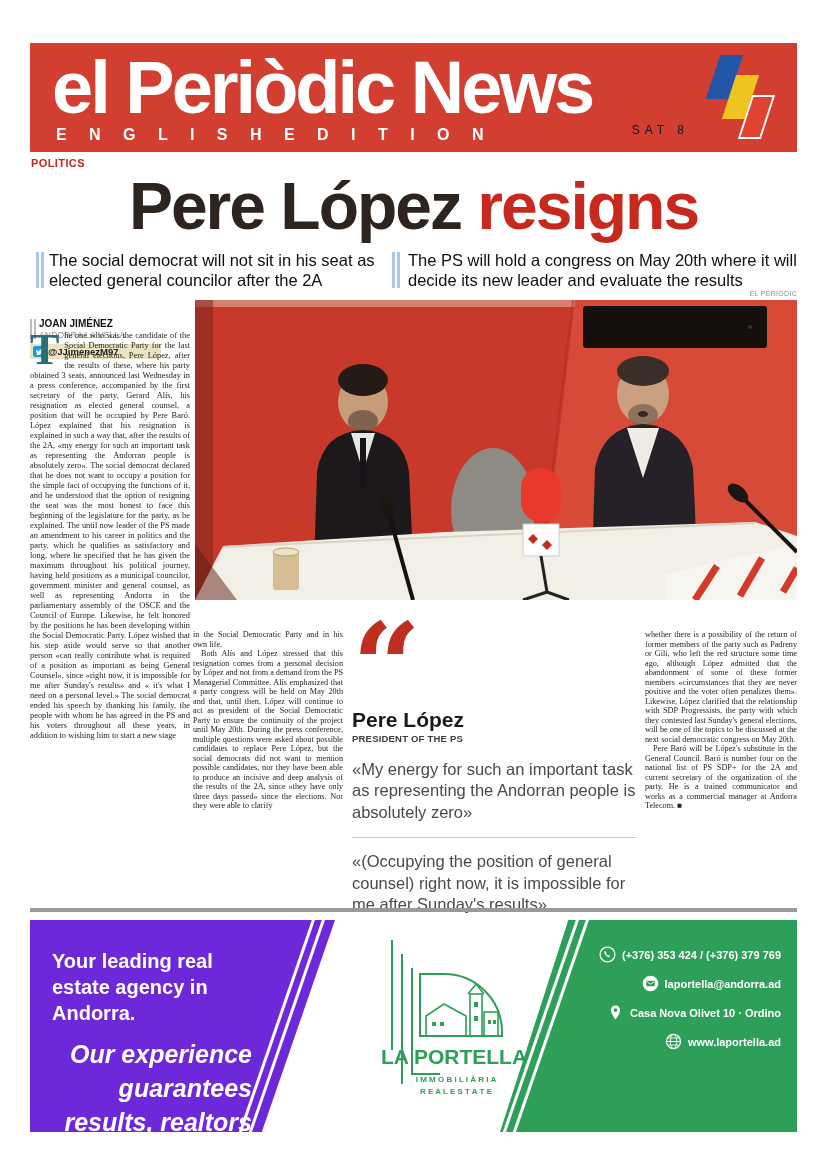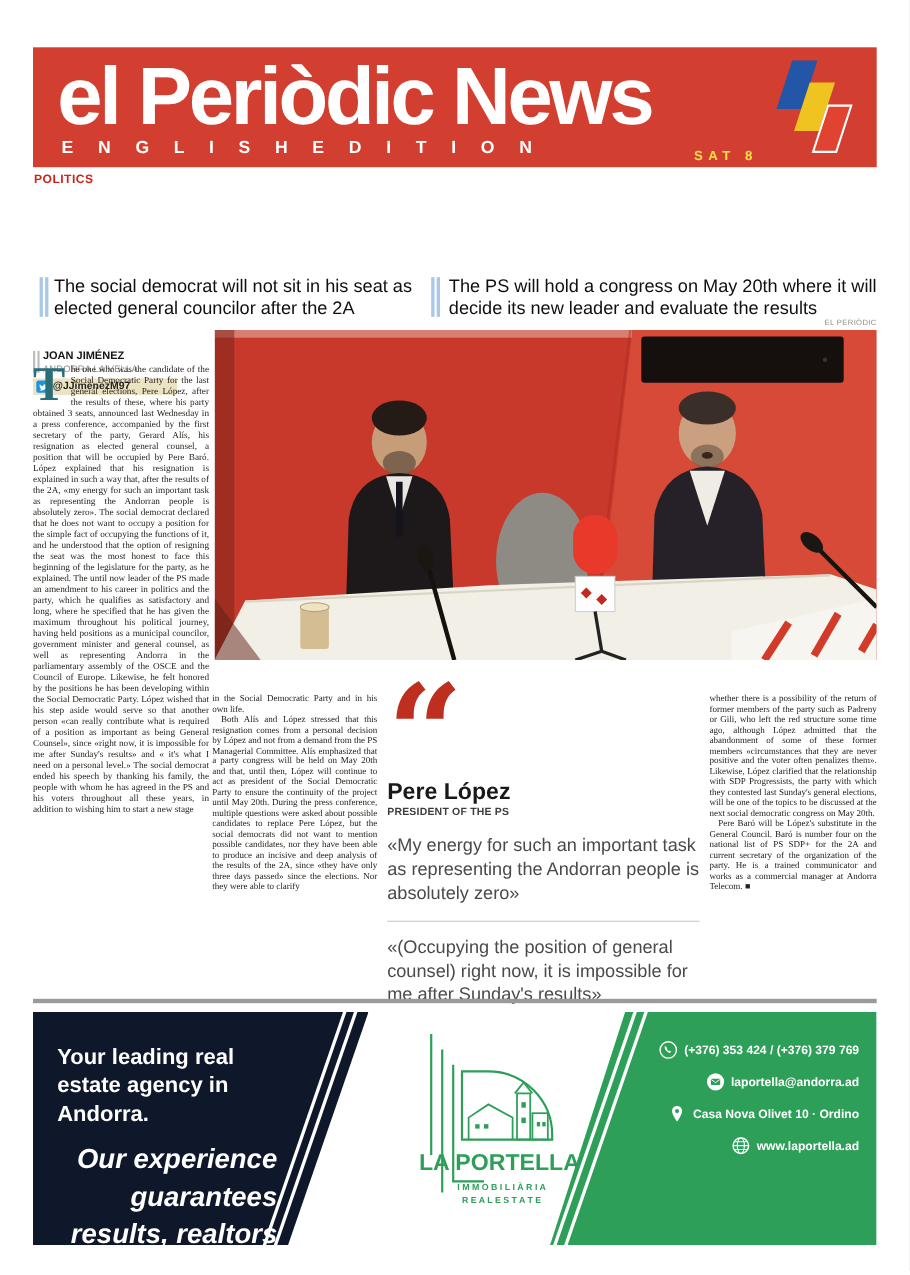--- a/index.html
+++ b/index.html
@@ -4,21 +4,21 @@
 <style>
   * { margin:0; padding:0; box-sizing:border-box; }
   html,body { background:#e9e9e9; }
   body { font-family:"Liberation Sans", sans-serif; }
   #page { position:relative; width:827px; height:1159px; margin:0 auto; background:#ffffff; overflow:hidden; }
 
   
   #banner { position:absolute; left:30px; top:43px; width:767px; height:109px; background:#d23f31; }
   .banner-title { position:absolute; left:22px; top:2px; font-size:74px; font-weight:bold; color:#ffffff; letter-spacing:-3px; white-space:nowrap; }
   .banner-edition { position:absolute; left:26px; bottom:8px; font-size:16px; font-weight:bold; color:#fff; letter-spacing:9px; }
-  .banner-date { position:absolute; right:108px; bottom:4px; font-size:12px; font-weight:bold; color:#fde047; letter-spacing:5px; }
+  .banner-date { position:absolute; right:108px; bottom:15px; font-size:12px; font-weight:normal; color:#0f172a; letter-spacing:5px; }
   .banner-logo { position:absolute; right:8px; top:10px; width:82px; height:94px; }
   .pgram { position:absolute; width:23px; height:44px; transform:skewX(-18deg); }
   .pgram.blue { left:6px; top:2px; background:#2456a8; }
   .pgram.yellow { left:22px; top:22px; background:#f0c420; }
   .pgram.red { left:38px; top:42px; background:#e04330; border:2px solid #fff; }
 
   
   .kicker { position:absolute; left:31px; top:157px; font-size:11px; font-weight:bold; color:#cc2418; letter-spacing:.4px; }
   .headline { position:absolute; left:30px; top:168px; width:767px; text-align:center; font-size:66px; font-weight:bold; letter-spacing:-2px; white-space:nowrap; }
   .headline .hl-black { color:#2d2420; }
@@ -62,21 +62,21 @@
   .quote-mark { font-family:"DejaVu Serif", serif; font-weight:bold; font-size:120px; line-height:78px; color:#bf2f1f; letter-spacing:-6px; }
   .quote-name { font-size:21px; font-weight:bold; color:#191919; margin-top:2px; }
   .quote-title { font-size:9.5px; font-weight:bold; color:#3c3c3c; letter-spacing:.2px; margin-top:1px; }
   .quote-text { font-size:16.5px; line-height:1.3; color:#4a4a4a; margin-top:15px; }
   .quote-divider { border:none; border-top:1px solid #c9c9c9; margin:14px 0 0 0; }
   .quote-text.second { margin-top:13px; }
 
   
   .bottom-rule { position:absolute; left:30px; top:908px; width:767px; height:4px; background:#9a9a9a; }
   .ad { position:absolute; left:30px; top:920px; width:767px; height:212px; background:#fff; }
-  .ad-left { position:absolute; left:0; top:0; width:305px; height:212px; background:#0f172a; clip-path:polygon(0 0, 100% 0, 76% 100%, 0 100%); overflow:hidden; }
+  .ad-left { position:absolute; left:0; top:0; width:305px; height:212px; background:#6d28d9; clip-path:polygon(0 0, 100% 0, 76% 100%, 0 100%); overflow:hidden; }
   .ad-left::before, .ad-left::after { content:""; position:absolute; top:-20px; height:260px; width:3px; background:#fff; transform:rotate(19deg); }
   .ad-left::before { right:48px; }
   .ad-left::after { right:58px; }
   .ad-right { position:absolute; right:0; top:0; width:297px; height:212px; background:#2d9f58; clip-path:polygon(23% 0, 100% 0, 100% 100%, 0 100%); overflow:hidden; }
   .ad-right::before, .ad-right::after { content:""; position:absolute; top:-20px; height:260px; width:3px; background:#fff; transform:rotate(19deg); }
   .ad-right::before { left:38px; }
   .ad-right::after { left:48px; }
   .ad-tagline-bold { position:absolute; left:22px; top:28px; width:210px; font-size:20px; font-weight:bold; color:#fff; line-height:1.3; }
   .ad-tagline-italic { position:absolute; left:22px; top:118px; width:200px; font-size:25px; font-weight:bold; font-style:italic; color:#fff; line-height:1.35;text-align:right; }
   .ad-logo { position:absolute; left:352px; top:12px; width:145px; height:188px; }
@@ -96,20 +96,21 @@
     <div class="banner-date">SAT 8</div>
     <div class="banner-logo">
       <div class="pgram blue"></div>
       <div class="pgram yellow"></div>
       <div class="pgram red"></div>
     </div>
   </div>
 
   <div class="kicker">POLITICS</div>
 
+  <h1 class="headline"><span class="hl-black">Pere López </span><span class="hl-red">resigns</span></h1>
 
   <div class="subhead" id="subhead-1">The social democrat will not sit in his seat as elected general councilor after the 2A</div>
   <div class="subhead" id="subhead-2">The PS will hold a congress on May 20th where it will decide its new leader and evaluate the results</div>
 
   <div class="byline">
     <div class="byline-names">
       <div class="byline-author">JOAN JIMÉNEZ</div>
       <div class="byline-location">ANDORRA LA VELLA</div>
     </div>
     <div class="twitter-bar">

